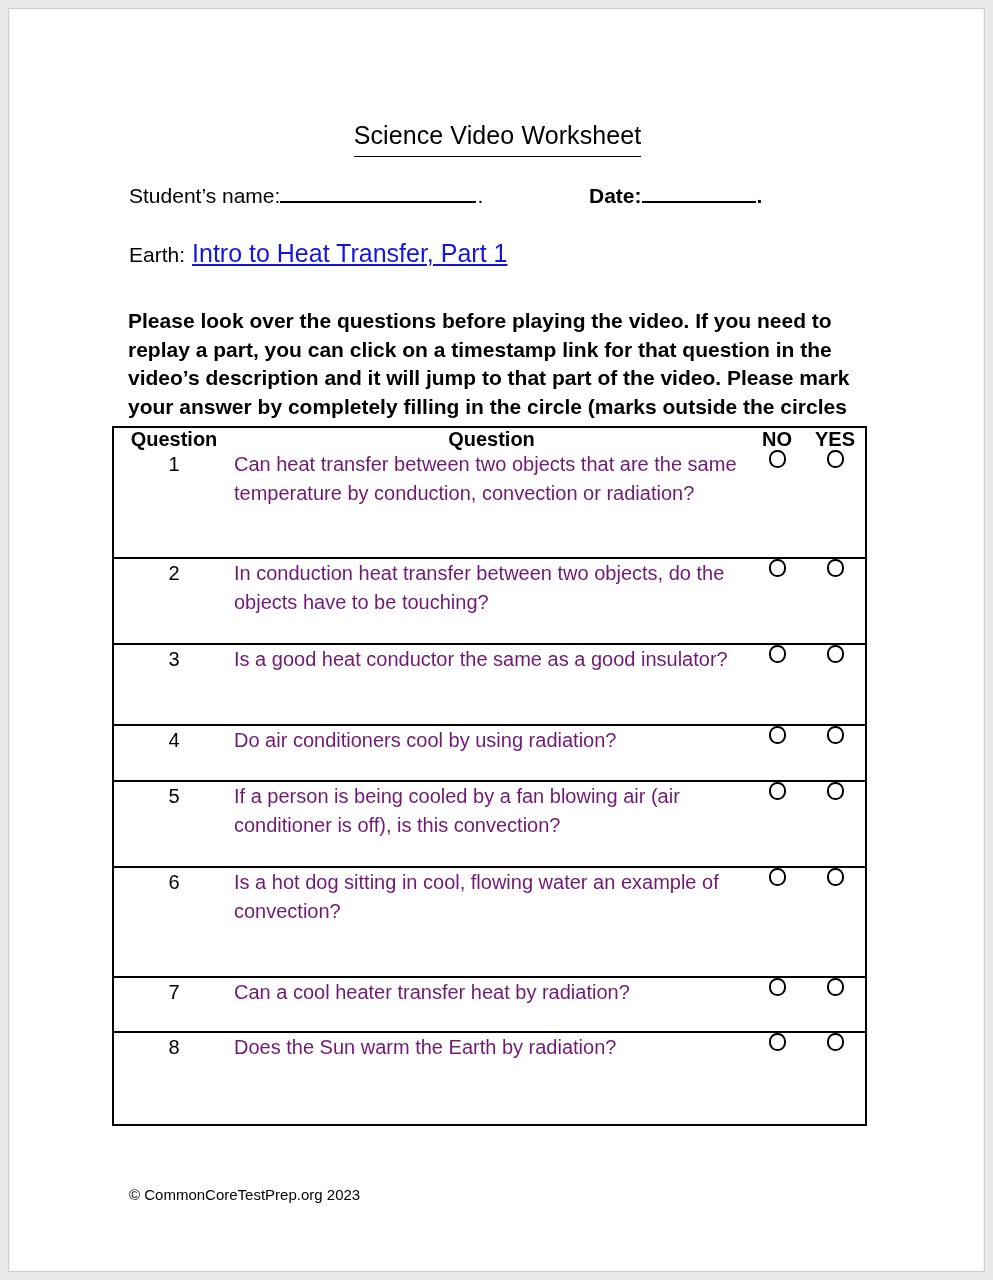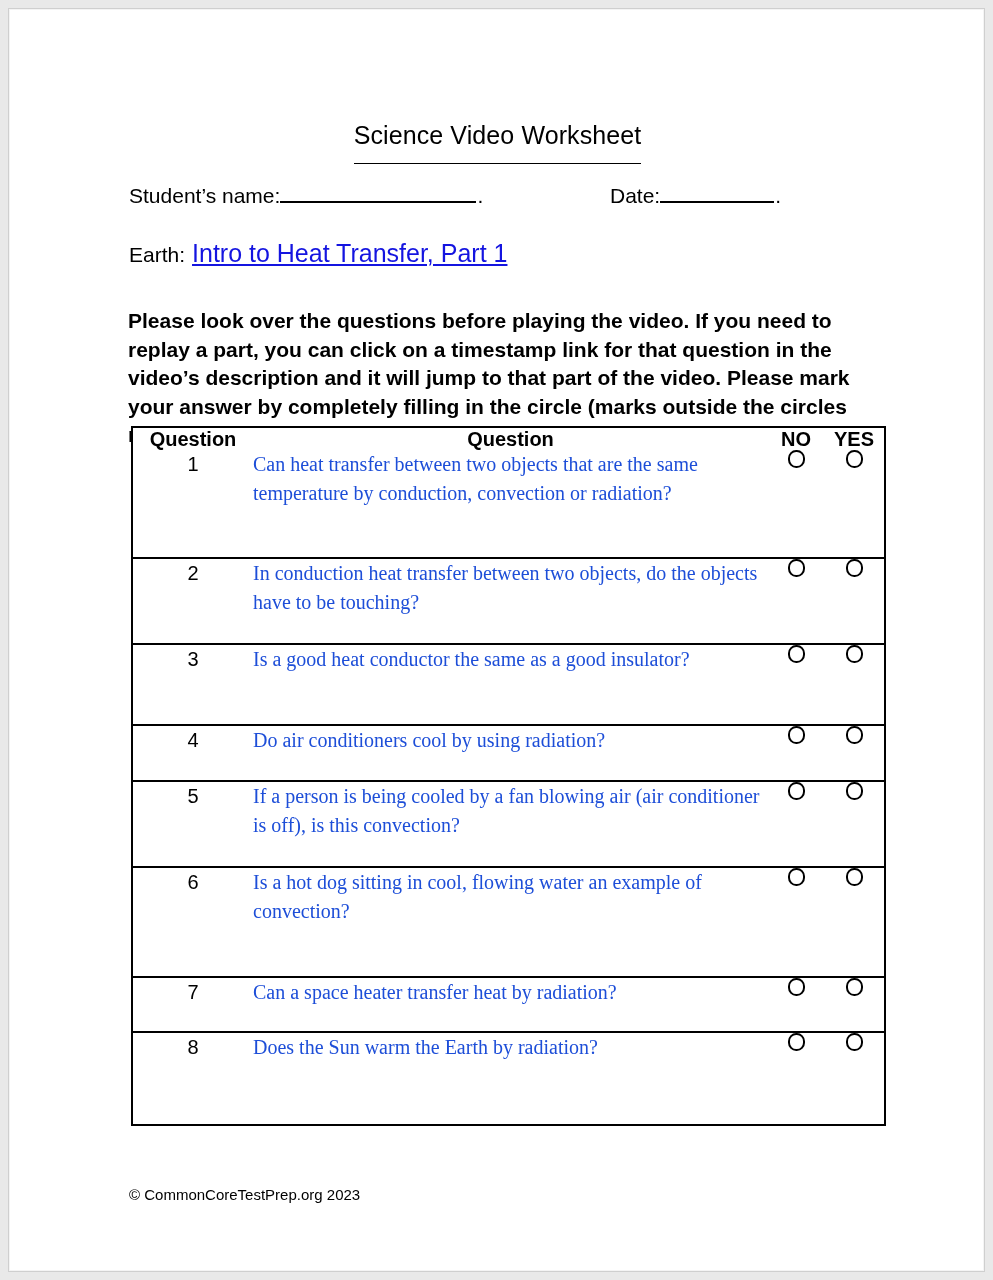--- a/index.html
+++ b/index.html
@@ -34,42 +34,42 @@
     left: 0;
     top: 112px;
     width: 977px;
     text-align: center;
     font-size: 25px;
     color: #000;
     letter-spacing: 0.1px;
   }
   #doc-title span {
     border-bottom: 1.5px solid #000;
-    padding-bottom: 14px;
+    padding-bottom: 7px;
   }
 
   
   #nameline-row {
     position: absolute;
     left: 112px;
     top: 166px;
     width: 790px;
     height: 30px;
     font-size: 21px;
     color: #000;
     margin-top: 7px;
   }
   .field-group {
     position: absolute;
     display: flex;
     align-items: baseline;
     white-space: nowrap;
   }
   #student-name-group { left: 8px; top: 0; }
-  #date-group { left: 489px; top: 0; }
+  #date-group { left: 468px; top: 0; font-weight: bold; }
   .field-label { font-size: 21px; }
   .field-blank {
     display: inline-block;
     border-bottom: 2px solid #000;
     height: 19px;
   }
   #student-name-blank { width: 196px; }
   #date-blank { width: 114px; }
   .field-period { font-size: 21px; margin-left: 1px; }
 
@@ -103,21 +103,21 @@
     font-size: 21px;
     line-height: 28.5px;
     color: #000;
     text-align: left;
     font-weight: bold;
   }
 
   
   #answer-table {
     position: absolute;
-    left: 122px;
+    left: 103px;
     top: 417px;
     width: 751px;
     border-collapse: collapse;
     border: 2.5px solid #000;
     table-layout: fixed;
     background: #fff;
   }
   #answer-table tr { border-bottom: 2.5px solid #000; }
   #answer-table tr:last-child { border-bottom: none; }
   #answer-table td, #answer-table th {
@@ -143,25 +143,24 @@
   
   .q-num {
     font-size: 20px;
     color: #000;
     text-align: center;
     padding-top: 11px;
     line-height: 29px;
   }
   .q-text {
     font-size: 20px;
-    color: #1d4ed8;
+    color: #701a75;
     text-align: left;
     padding: 11px 12px 0 6px;
     line-height: 29px;
-    font-family: Liberation Serif, serif;
   }
   .q-mark {
     text-align: center;
     padding-top: 13px;
   }
 
   
   .bubble {
     display: inline-block;
     width: 17px;
@@ -272,21 +271,21 @@
 
       <tr class="rh-6">
         <td class="q-num">6</td>
         <td class="q-text">Is a hot dog sitting in cool, flowing water an example of convection?</td>
         <td class="q-mark"><span class="bubble"></span></td>
         <td class="q-mark"><span class="bubble"></span></td>
       </tr>
 
       <tr class="rh-7">
         <td class="q-num">7</td>
-        <td class="q-text">Can a space heater transfer heat by radiation?</td>
+        <td class="q-text">Can a cool heater transfer heat by radiation?</td>
         <td class="q-mark"><span class="bubble"></span></td>
         <td class="q-mark"><span class="bubble"></span></td>
       </tr>
 
       <tr class="rh-8">
         <td class="q-num">8</td>
         <td class="q-text">Does the Sun warm the Earth by radiation?</td>
         <td class="q-mark"><span class="bubble"></span></td>
         <td class="q-mark"><span class="bubble"></span></td>
       </tr>

